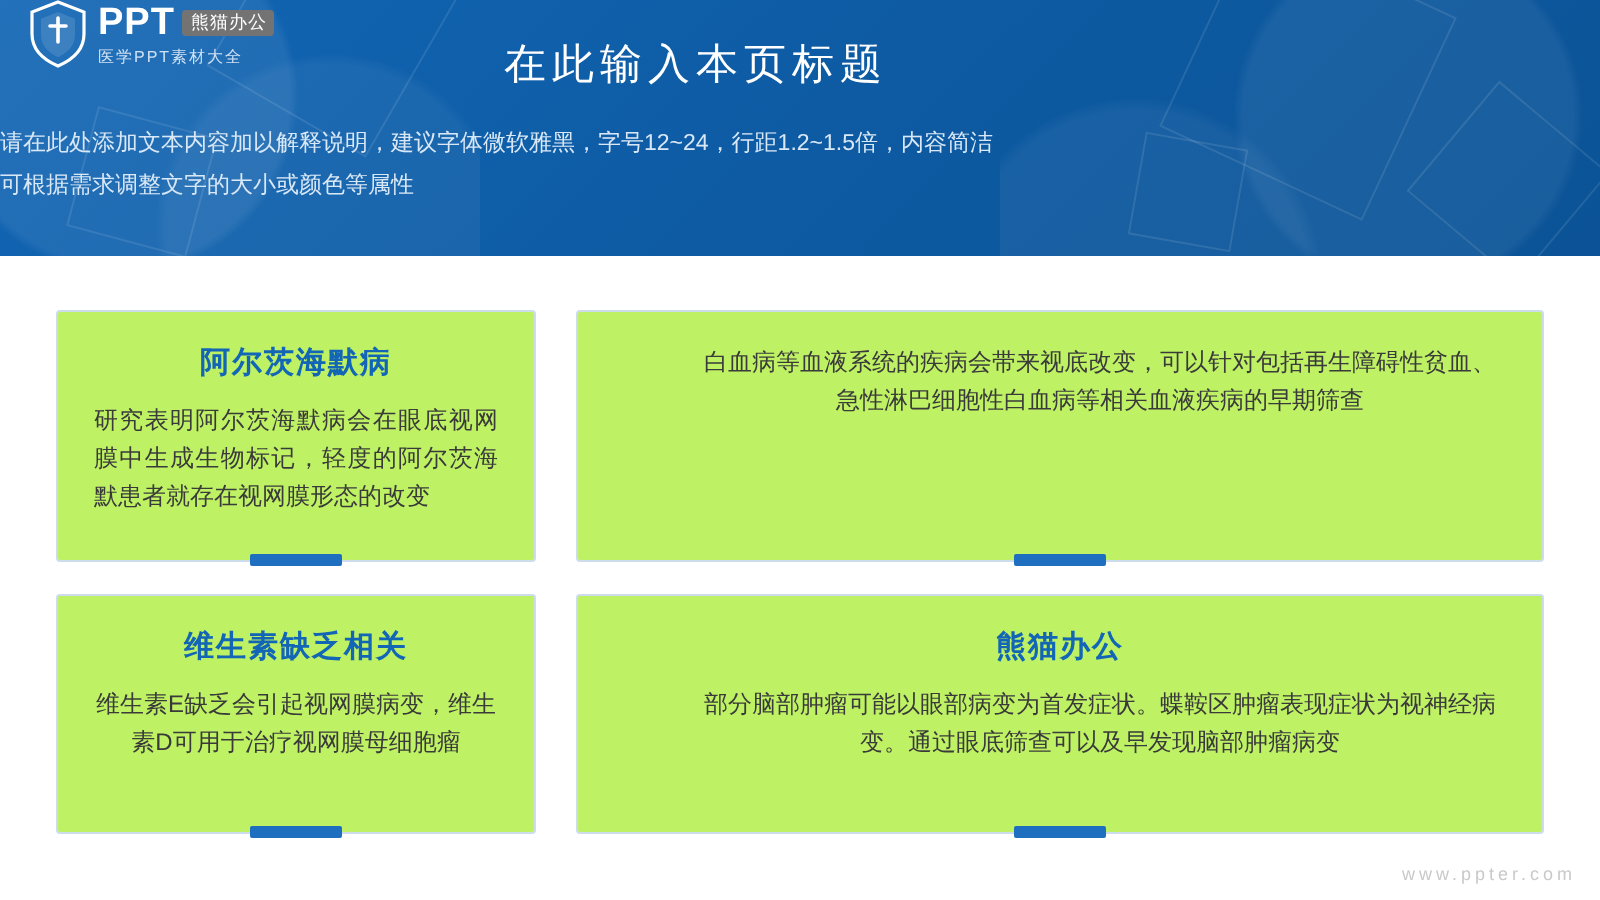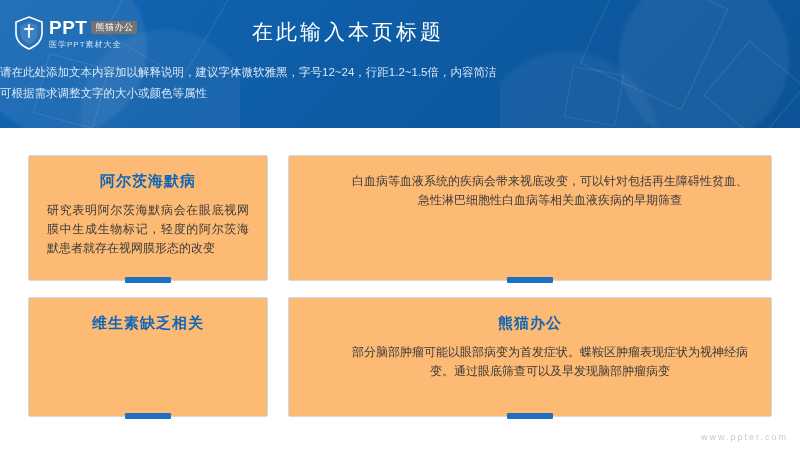--- a/index.html
+++ b/index.html
@@ -56,21 +56,21 @@
   }
   .hex-deco {
     position: absolute;
     border: 1px solid rgba(255,255,255,0.10);
     pointer-events: none;
   }
   
   .logo {
     position: absolute;
     left: 14px;
-    top: 16px;
+    top: 0;
     display: flex;
     z-index: 5;
   }
   .logo-shield {
     width: 30px;
     height: 34px;
     margin-right: 5px;
     flex: none;
   }
   .logo-text {
@@ -136,21 +136,21 @@
     left: 28px;
     top: 155px;
     width: 744px;
     display: grid;
     grid-template-columns: 240px 484px;
     grid-column-gap: 20px;
     grid-row-gap: 16px;
   }
   .card {
     position: relative;
-    background: #fdba74;
+    background: #bef264;
     border: 1px solid #cddcea;
     border-radius: 2px;
     box-sizing: border-box;
     padding: 16px 18px 22px 18px;
     min-height: 120px;
   }
   .card-accent {
     position: absolute;
     left: 50%;
     bottom: -3px;
@@ -230,20 +230,21 @@
       <div class="card-accent"></div>
     </div>
 
     <div class="card wide">
       <div class="card-body center">白血病等血液系统的疾病会带来视底改变，可以针对包括再生障碍性贫血、急性淋巴细胞性白血病等相关血液疾病的早期筛查</div>
       <div class="card-accent"></div>
     </div>
 
     <div class="card">
       <div class="card-title">维生素缺乏相关</div>
+      <div class="card-body center">维生素E缺乏会引起视网膜病变，维生素D可用于治疗视网膜母细胞瘤</div>
       <div class="card-accent"></div>
     </div>
 
     <div class="card wide">
       <div class="card-title">熊猫办公</div>
       <div class="card-body center">部分脑部肿瘤可能以眼部病变为首发症状。蝶鞍区肿瘤表现症状为视神经病变。通过眼底筛查可以及早发现脑部肿瘤病变</div>
       <div class="card-accent"></div>
     </div>
 
   </div>

